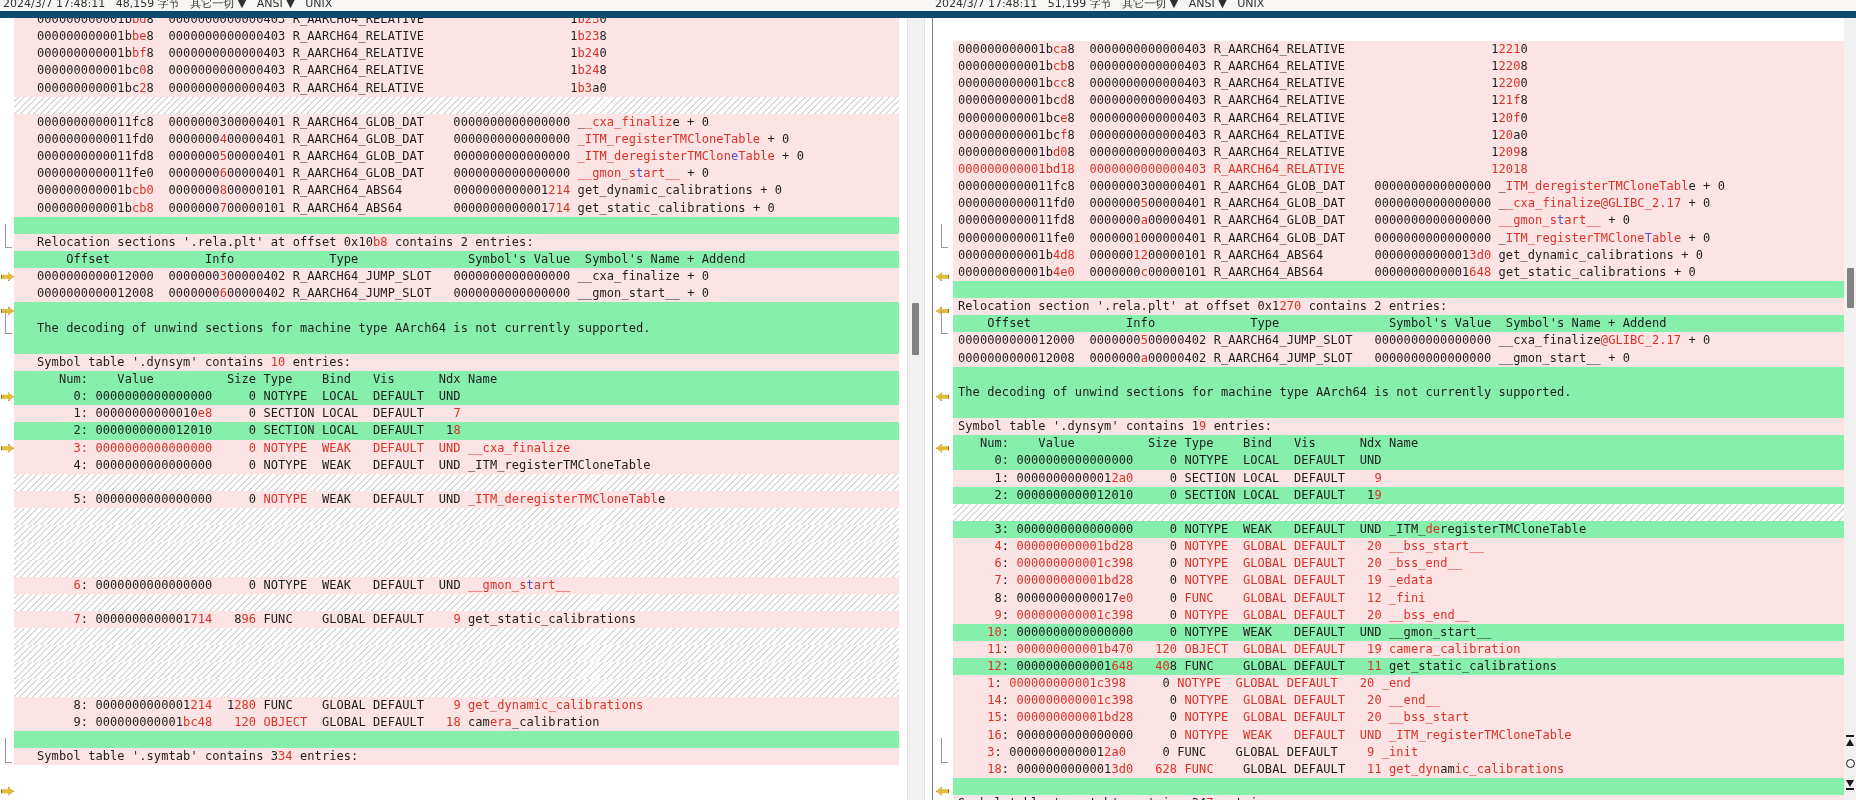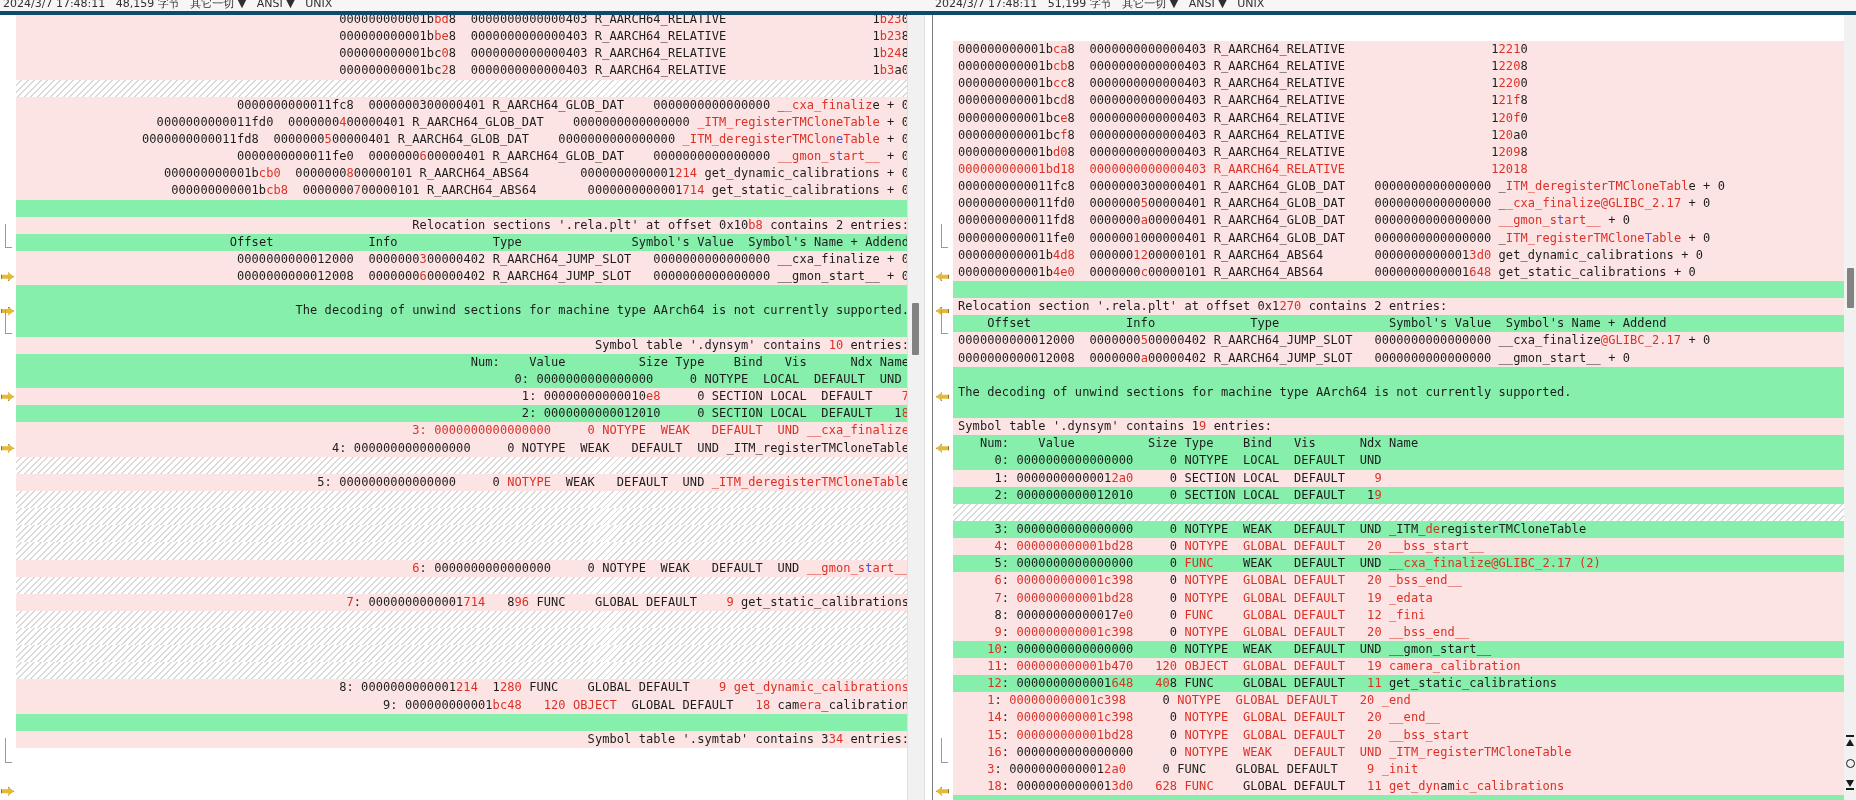--- a/index.html
+++ b/index.html
@@ -1,24 +1,24 @@
 <!DOCTYPE html>
 <html><head>
 <meta charset="utf-8">
 <style>
   html,body{margin:0;padding:0;width:1856px;height:800px;overflow:hidden;background:#fff;
             font-family:"DejaVu Sans Mono",monospace;}
   
   .topbar{position:absolute;left:0;top:0;width:1856px;height:11px;background:#f7f6f4;
-          border-bottom:4px solid #0c4a6e;overflow:hidden;z-index:5;}
+          border-bottom:7px solid #0c4a6e;overflow:hidden;z-index:5;}
   .tb{position:absolute;top:-3px;font:11px/14px "DejaVu Sans",sans-serif;color:#2e2e2e;white-space:pre;}
   .tb.left{left:3px;} .tb.right{left:935px;}
   
   .pane{position:absolute;top:11px;height:789px;overflow:hidden;}
-  #pane-left{left:16px;width:893px;text-align:right;}
+  #pane-left{left:6px;width:893px;}
   #pane-right{left:952px;width:892px;margin-top:30px;}
   .row{position:relative;width:100%;height:17.152px;}
   .row pre{margin:0;white-space:pre;font:12px/17.152px "DejaVu Sans Mono",monospace;
            letter-spacing:.08px;}
   #pane-left .row pre{padding-left:31px;} #pane-right .row pre{padding-left:6px;}
   .bg-c{background:#fce4e4;} .bg-w{background:#86efac;}
   .bg-h{background:repeating-linear-gradient(135deg,#ffffff 0 3.2px,#d9d9d9 3.2px 4.6px);}
   .k{color:#1d1d1d;} .r{color:#dc3126;} .b{color:#4a52d8;}
   
   .gutter{position:absolute;top:11px;height:789px;background:#fff;z-index:4;}
@@ -57,20 +57,23 @@
 </div>
 
 <div class="pane" id="pane-left">
     <div class="row bg-c">
       <pre><span class="k">000000000001b</span><span class="r">bd</span><span class="k">8  0000000000000403 R_AARCH64_RELATIVE                    1</span><span class="r">b23</span><span class="k">0</span></pre>
     </div>
     <div class="row bg-c">
       <pre><span class="k">000000000001b</span><span class="r">be</span><span class="k">8  0000000000000403 R_AARCH64_RELATIVE                    1</span><span class="r">b23</span><span class="k">8</span></pre>
     </div>
     <div class="row bg-c">
+      <pre><span class="k">000000000001b</span><span class="r">bf</span><span class="k">8  0000000000000403 R_AARCH64_RELATIVE                    1</span><span class="r">b24</span><span class="k">0</span></pre>
+    </div>
+    <div class="row bg-c">
       <pre><span class="k">000000000001bc</span><span class="r">0</span><span class="k">8  0000000000000403 R_AARCH64_RELATIVE                    1</span><span class="r">b24</span><span class="k">8</span></pre>
     </div>
     <div class="row bg-c">
       <pre><span class="k">000000000001bc</span><span class="r">2</span><span class="k">8  0000000000000403 R_AARCH64_RELATIVE                    1</span><span class="r">b3</span><span class="k">a0</span></pre>
     </div>
     <div class="row bg-h"></div>
     <div class="row bg-c">
       <pre><span class="k">0000000000011fc8  0000000300000401 R_AARCH64_GLOB_DAT    0000000000000000 _</span><span class="r">_cxa_finaliz</span><span class="k">e + 0</span></pre>
     </div>
     <div class="row bg-c">
@@ -232,23 +235,20 @@
     </div>
     <div class="row bg-w">
       <pre><span class="k">     2: 0000000000012010     0 SECTION LOCAL  DEFAULT   1</span><span class="r">9</span></pre>
     </div>
     <div class="row bg-h"></div>
     <div class="row bg-w">
       <pre><span class="k">     3: 0000000000000000     0 NOTYPE  WEAK   DEFAULT  UND _ITM_</span><span class="r">de</span><span class="k">registerTMCloneTable</span></pre>
     </div>
     <div class="row bg-c">
       <pre><span class="k">     </span><span class="r">4</span><span class="k">: </span><span class="r">000000000001bd28</span><span class="k">     0 </span><span class="r">NOTYPE</span><span class="k">  </span><span class="r">GLOBAL DEFAULT</span><span class="k">   </span><span class="r">20</span><span class="k"> </span><span class="r">__bss_start__</span></pre>
-    </div>
-    <div class="row bg-w">
-      <pre><span class="k">     5: 0000000000000000     0 </span><span class="r">FUNC</span><span class="k">    WEAK   DEFAULT  UND _</span><span class="r">_cxa_finalize@GLIBC_2.17 (2)</span></pre>
     </div>
     <div class="row bg-c">
       <pre><span class="k">     </span><span class="r">6</span><span class="k">: </span><span class="r">000000000001c398</span><span class="k">     0 </span><span class="r">NOTYPE</span><span class="k">  </span><span class="r">GLOBAL DEFAULT</span><span class="k">   </span><span class="r">20</span><span class="k"> </span><span class="r">_bss_end__</span></pre>
     </div>
     <div class="row bg-c">
       <pre><span class="k">     </span><span class="r">7</span><span class="k">: </span><span class="r">000000000001bd28</span><span class="k">     0 </span><span class="r">NOTYPE</span><span class="k">  </span><span class="r">GLOBAL DEFAULT</span><span class="k">   </span><span class="r">19</span><span class="k"> </span><span class="r">_edata</span></pre>
     </div>
     <div class="row bg-c">
       <pre><span class="k">     8: 00000000000017</span><span class="r">e0</span><span class="k">     0 </span><span class="r">FUNC</span><span class="k">    </span><span class="r">GLOBAL DEFAULT</span><span class="k">   </span><span class="r">12</span><span class="k"> </span><span class="r">_fini</span></pre>
     </div>

